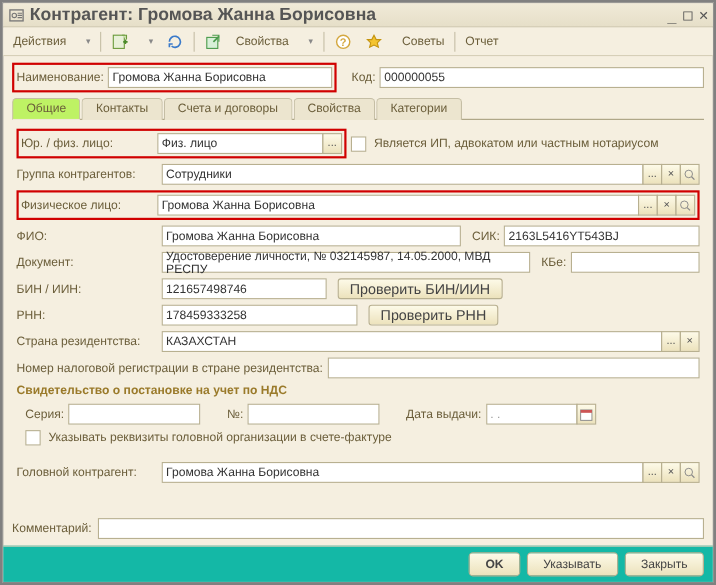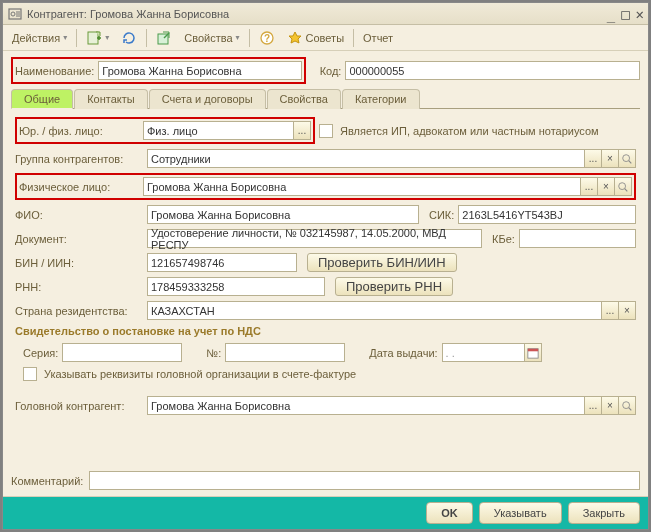--- a/index.html
+++ b/index.html
@@ -24,39 +24,39 @@
     display: flex;
     align-items: center;
     padding: 0 4px;
     border-bottom: 1px solid #c5bea5;
   }
   .titlebar-icon {
     width: 16px; height: 16px;
     margin-right: 4px;
     color: #777;
   }
-  .titlebar-text { flex: 1; font-weight: normal; color: #555; font-size: 11px; }
+  .titlebar-text { flex: 1; font-weight: bold; color: #555; font-size: 16px; }
   .titlebar-btns { display: flex; gap: 6px; color: #555; font-size: 14px; }
   .titlebar-btns span { cursor: pointer; font-family: monospace; }
   .toolbar {
     background: #f5efe0;
     height: 26px;
     display: flex;
     align-items: center;
     padding: 0 4px;
     border-bottom: 1px solid #d6cfb8;
     gap: 2px;
   }
   .toolbar-item {
     display: flex; align-items: center;
     padding: 2px 5px;
     color: #6b5e3a;
     cursor: pointer;
     border-radius: 3px;
-    gap: 3px;
+    gap: 18px;
   }
   .toolbar-sep {
     width: 1px; height: 18px;
     background: #c5bea5;
     margin: 0 2px;
   }
   .chev { font-size: 8px; color: #888; }
   .icon-svg { width:16px; height:16px; }
   .content {
     flex: 1;
@@ -353,20 +353,24 @@
 
       <div class="form-row">
         <span class="form-lbl">Страна резидентства:</span>
         <div class="input-wrap">
           <div class="field">КАЗАХСТАН</div>
           <div class="btn-sel">...</div>
           <div class="btn-x">×</div>
         </div>
       </div>
 
+      <div class="form-row">
+        <span class="lbl">Номер налоговой регистрации в стране резидентства:</span>
+        <div class="field" style="flex:1;"></div>
+      </div>
 
       <div class="section-title">Свидетельство о постановке на учет по НДС</div>
       <div class="form-row" style="padding-left:8px;">
         <span class="lbl">Серия:</span>
         <div class="field" style="width:120px;"></div>
         <span class="lbl" style="margin-left:20px;">№:</span>
         <div class="field" style="width:120px;"></div>
         <span class="lbl" style="margin-left:20px;">Дата выдачи:</span>
         <div class="input-wrap" style="width:100px; flex:0 0 auto;">
           <div class="field" style="flex:1; color:#999;">  .  .    </div>

